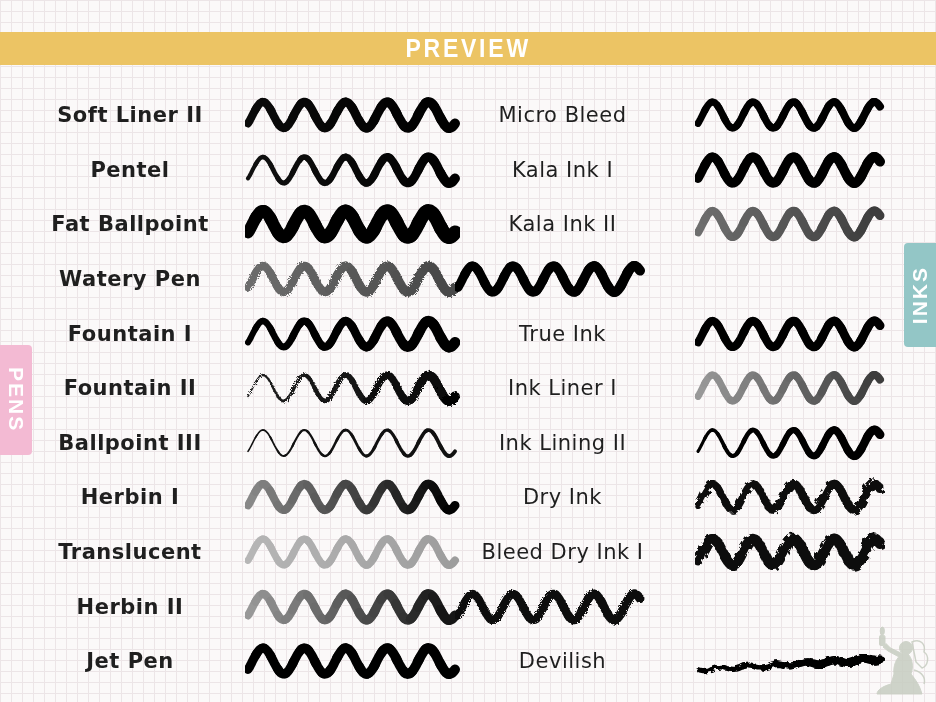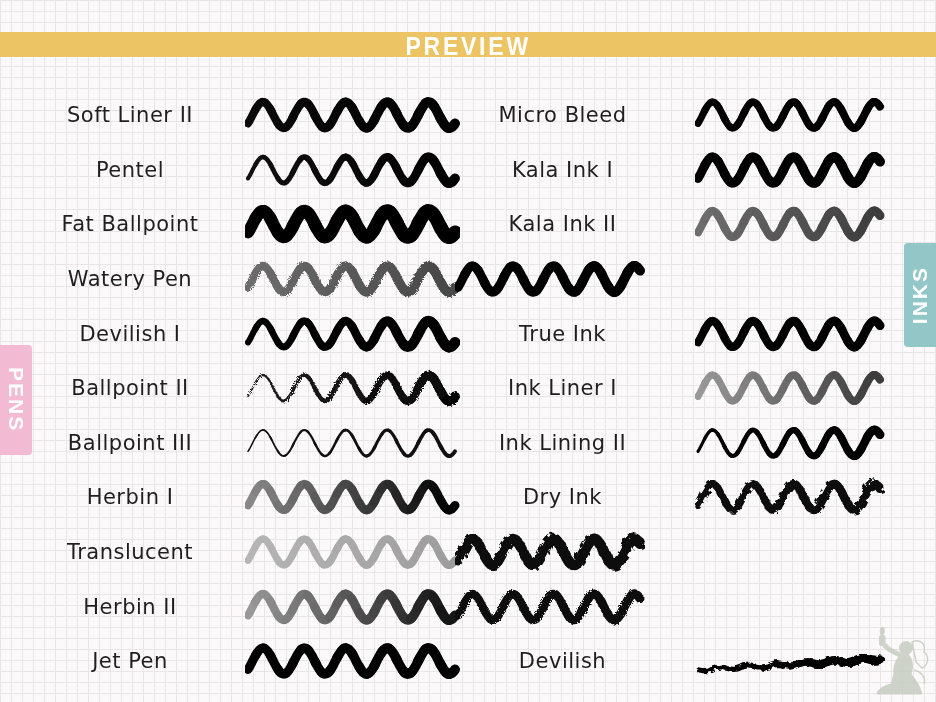--- a/index.html
+++ b/index.html
@@ -8,37 +8,37 @@
     position:relative;
     width:936px;height:702px;
     overflow:hidden;
     background-color:#fbf9f9;
     background-image:
       linear-gradient(#ece5e7 1px, transparent 1px),
       linear-gradient(90deg, #ece5e7 1px, transparent 1px);
     background-size:11px 11px;
   }
   .header-bar{
-    position:absolute;left:0;top:32px;width:936px;height:25px;
-    display:flex;justify-content:center;
+    position:absolute;left:0;top:32px;width:936px;height:33px;
+    display:flex;align-items:center;justify-content:center;
   }
   .header-title{
     color:#ffffff;font-size:25px;font-weight:700;letter-spacing:3px;
     transform:scaleX(.92);
     font-family:"Liberation Sans", sans-serif;
   }
   .col{position:absolute;top:88px;}
   .col-left{left:30px;}
   .col-right{left:455px;}
   .brush-row{display:flex;align-items:center;height:54.6px;}
   .brush-name{
     color:#1f1f1f;font-size:21px;text-align:center;flex:none;
     letter-spacing:0.5px;
   }
-  .col-left .brush-name{width:200px;margin-right:15px;}
+  .col-left .brush-name{width:200px;margin-right:15px;font-weight:bold;}
   .col-right .brush-name{width:215px;margin-right:25px;}
   .stroke-box{flex:none;display:block;}
   .side-tab{
     position:absolute;display:flex;align-items:center;justify-content:center;
   }
   .side-tab span{
     color:#ffffff;font-size:21px;font-weight:600;letter-spacing:2px;
     font-family:"Liberation Sans", sans-serif;
     writing-mode:vertical-rl;
   }
@@ -207,21 +207,21 @@
             <path d="M165.6 39.9 L167.1 38.4 L168.6 36.4 L170.1 34.0 L171.6 31.2 L173.0 28.3 L174.5 25.4" fill="none" stroke="#4e4e4e" stroke-width="9.61" stroke-linecap="round" stroke-linejoin="round"></path>
             <path d="M173.0 28.3 L174.5 25.4 L176.0 22.7 L177.5 20.2 L178.9 18.1 L180.4 16.4 L181.9 15.4" fill="none" stroke="#4d4d4d" stroke-width="9.68" stroke-linecap="round" stroke-linejoin="round"></path>
             <path d="M180.4 16.4 L181.9 15.4 L183.4 15.0 L184.9 15.3 L186.3 16.1 L187.8 17.6 L189.3 19.6" fill="none" stroke="#4c4c4c" stroke-width="9.75" stroke-linecap="round" stroke-linejoin="round"></path>
             <path d="M187.8 17.6 L189.3 19.6 L190.8 22.0 L192.3 24.8 L193.7 27.7 L195.2 30.6 L196.7 33.3" fill="none" stroke="#4a4a4a" stroke-width="9.82" stroke-linecap="round" stroke-linejoin="round"></path>
             <path d="M195.2 30.6 L196.7 33.3 L198.2 35.8 L199.6 37.9 L201.1 39.6 L202.6 40.6 L204.1 41.0" fill="none" stroke="#494949" stroke-width="9.89" stroke-linecap="round" stroke-linejoin="round"></path>
             <path d="M202.6 40.6 L204.1 41.0 L205.6 40.7 L207.0 39.9 L208.5 38.4 L210.0 36.4" fill="none" stroke="#484848" stroke-width="9.96" stroke-linecap="round" stroke-linejoin="round"></path>
           </g>
         </svg>
       </div>
       <div class="brush-row">
-        <div class="brush-name">Devilish I</div>
+        <div class="brush-name">Fountain I</div>
         <svg width="215" height="56" viewBox="0 0 215 56" class="stroke-box">
           <g>
             <path d="M3.0 36.4 L4.5 34.0 L6.0 31.2 L7.4 28.3 L8.9 25.4 L10.4 22.7 L11.9 20.2" fill="none" stroke="#000000" stroke-width="6.09" stroke-linecap="round" stroke-linejoin="round"></path>
             <path d="M10.4 22.7 L11.9 20.2 L13.4 18.1 L14.8 16.4 L16.3 15.4 L17.8 15.0 L19.3 15.3" fill="none" stroke="#000000" stroke-width="6.27" stroke-linecap="round" stroke-linejoin="round"></path>
             <path d="M17.8 15.0 L19.3 15.3 L20.7 16.1 L22.2 17.6 L23.7 19.6 L25.2 22.0 L26.7 24.8" fill="none" stroke="#000000" stroke-width="6.45" stroke-linecap="round" stroke-linejoin="round"></path>
             <path d="M25.2 22.0 L26.7 24.8 L28.1 27.7 L29.6 30.6 L31.1 33.3 L32.6 35.8 L34.0 37.9" fill="none" stroke="#000000" stroke-width="6.63" stroke-linecap="round" stroke-linejoin="round"></path>
             <path d="M32.6 35.8 L34.0 37.9 L35.5 39.6 L37.0 40.6 L38.5 41.0 L40.0 40.7 L41.4 39.9" fill="none" stroke="#000000" stroke-width="6.80" stroke-linecap="round" stroke-linejoin="round"></path>
             <path d="M40.0 40.7 L41.4 39.9 L42.9 38.4 L44.4 36.4 L45.9 34.0 L47.4 31.2 L48.8 28.3" fill="none" stroke="#000000" stroke-width="6.98" stroke-linecap="round" stroke-linejoin="round"></path>
             <path d="M47.4 31.2 L48.8 28.3 L50.3 25.4 L51.8 22.7 L53.3 20.2 L54.8 18.1 L56.2 16.4" fill="none" stroke="#000000" stroke-width="7.16" stroke-linecap="round" stroke-linejoin="round"></path>
             <path d="M54.8 18.1 L56.2 16.4 L57.7 15.4 L59.2 15.0 L60.7 15.3 L62.1 16.1 L63.6 17.6" fill="none" stroke="#000000" stroke-width="7.34" stroke-linecap="round" stroke-linejoin="round"></path>
@@ -242,21 +242,21 @@
             <path d="M165.6 39.9 L167.1 38.4 L168.6 36.4 L170.1 34.0 L171.6 31.2 L173.0 28.3 L174.5 25.4" fill="none" stroke="#000000" stroke-width="10.02" stroke-linecap="round" stroke-linejoin="round"></path>
             <path d="M173.0 28.3 L174.5 25.4 L176.0 22.7 L177.5 20.2 L178.9 18.1 L180.4 16.4 L181.9 15.4" fill="none" stroke="#000000" stroke-width="10.20" stroke-linecap="round" stroke-linejoin="round"></path>
             <path d="M180.4 16.4 L181.9 15.4 L183.4 15.0 L184.9 15.3 L186.3 16.1 L187.8 17.6 L189.3 19.6" fill="none" stroke="#000000" stroke-width="10.38" stroke-linecap="round" stroke-linejoin="round"></path>
             <path d="M187.8 17.6 L189.3 19.6 L190.8 22.0 L192.3 24.8 L193.7 27.7 L195.2 30.6 L196.7 33.3" fill="none" stroke="#000000" stroke-width="10.55" stroke-linecap="round" stroke-linejoin="round"></path>
             <path d="M195.2 30.6 L196.7 33.3 L198.2 35.8 L199.6 37.9 L201.1 39.6 L202.6 40.6 L204.1 41.0" fill="none" stroke="#000000" stroke-width="10.73" stroke-linecap="round" stroke-linejoin="round"></path>
             <path d="M202.6 40.6 L204.1 41.0 L205.6 40.7 L207.0 39.9 L208.5 38.4 L210.0 36.4" fill="none" stroke="#000000" stroke-width="10.91" stroke-linecap="round" stroke-linejoin="round"></path>
           </g>
         </svg>
       </div>
       <div class="brush-row">
-        <div class="brush-name">Ballpoint II</div>
+        <div class="brush-name">Fountain II</div>
         <svg width="215" height="56" viewBox="0 0 215 56" class="stroke-box">
           <g filter="url(#f-grainy)">
             <path d="M3.0 36.4 L4.5 34.0 L6.0 31.2 L7.4 28.3 L8.9 25.4 L10.4 22.7 L11.9 20.2" fill="none" stroke="#212121" stroke-width="1.65" stroke-linecap="round" stroke-linejoin="round"></path>
             <path d="M10.4 22.7 L11.9 20.2 L13.4 18.1 L14.8 16.4 L16.3 15.4 L17.8 15.0 L19.3 15.3" fill="none" stroke="#202020" stroke-width="1.96" stroke-linecap="round" stroke-linejoin="round"></path>
             <path d="M17.8 15.0 L19.3 15.3 L20.7 16.1 L22.2 17.6 L23.7 19.6 L25.2 22.0 L26.7 24.8" fill="none" stroke="#1f1f1f" stroke-width="2.26" stroke-linecap="round" stroke-linejoin="round"></path>
             <path d="M25.2 22.0 L26.7 24.8 L28.1 27.7 L29.6 30.6 L31.1 33.3 L32.6 35.8 L34.0 37.9" fill="none" stroke="#1e1e1e" stroke-width="2.56" stroke-linecap="round" stroke-linejoin="round"></path>
             <path d="M32.6 35.8 L34.0 37.9 L35.5 39.6 L37.0 40.6 L38.5 41.0 L40.0 40.7 L41.4 39.9" fill="none" stroke="#1d1d1d" stroke-width="2.87" stroke-linecap="round" stroke-linejoin="round"></path>
             <path d="M40.0 40.7 L41.4 39.9 L42.9 38.4 L44.4 36.4 L45.9 34.0 L47.4 31.2 L48.8 28.3" fill="none" stroke="#1c1c1c" stroke-width="3.17" stroke-linecap="round" stroke-linejoin="round"></path>
             <path d="M47.4 31.2 L48.8 28.3 L50.3 25.4 L51.8 22.7 L53.3 20.2 L54.8 18.1 L56.2 16.4" fill="none" stroke="#1b1b1b" stroke-width="3.47" stroke-linecap="round" stroke-linejoin="round"></path>
             <path d="M54.8 18.1 L56.2 16.4 L57.7 15.4 L59.2 15.0 L60.7 15.3 L62.1 16.1 L63.6 17.6" fill="none" stroke="#1a1a1a" stroke-width="3.78" stroke-linecap="round" stroke-linejoin="round"></path>
@@ -733,20 +733,21 @@
             <path d="M146.0 22.0 L147.3 24.5 L148.6 27.1 L149.9 29.7 L151.2 32.2 L152.5 34.6 L153.8 36.7" fill="none" stroke="#0a0a0a" stroke-width="8.61" stroke-linecap="round" stroke-linejoin="round"></path>
             <path d="M152.5 34.6 L153.8 36.7 L155.1 38.5 L156.4 39.8 L157.7 40.7 L159.0 41.0 L160.3 40.8" fill="none" stroke="#0a0a0a" stroke-width="8.68" stroke-linecap="round" stroke-linejoin="round"></path>
             <path d="M159.0 41.0 L160.3 40.8 L161.6 40.1 L162.9 38.9 L164.2 37.2 L165.5 35.2 L166.8 32.9" fill="none" stroke="#0a0a0a" stroke-width="8.75" stroke-linecap="round" stroke-linejoin="round"></path>
             <path d="M165.5 35.2 L166.8 32.9 L168.1 30.4 L169.4 27.8 L170.7 25.2 L172.0 22.7 L173.3 20.4" fill="none" stroke="#0a0a0a" stroke-width="8.82" stroke-linecap="round" stroke-linejoin="round"></path>
             <path d="M172.0 22.7 L173.3 20.4 L174.6 18.4 L175.9 16.9 L177.2 15.7 L178.5 15.1 L179.8 15.0" fill="none" stroke="#0a0a0a" stroke-width="8.89" stroke-linecap="round" stroke-linejoin="round"></path>
             <path d="M178.5 15.1 L179.8 15.0 L181.1 15.5 L182.4 16.4 L183.7 17.8 L185.0 19.6" fill="none" stroke="#0a0a0a" stroke-width="8.96" stroke-linecap="round" stroke-linejoin="round"></path>
           </g>
         </svg>
       </div>
       <div class="brush-row">
+        <div class="brush-name">Bleed Dry Ink I</div>
         <svg width="190" height="56" viewBox="0 0 190 56" class="stroke-box">
           <g filter="url(#f-rough)">
             <path d="M3.0 36.4 L4.3 34.2 L5.6 31.8 L6.9 29.2 L8.2 26.6 L9.5 24.0 L10.8 21.6" fill="none" stroke="#111111" stroke-width="10.02" stroke-linecap="round" stroke-linejoin="round"></path>
             <path d="M9.5 24.0 L10.8 21.6 L12.1 19.5 L13.4 17.7 L14.7 16.3 L16.0 15.4 L17.3 15.0" fill="none" stroke="#111111" stroke-width="10.05" stroke-linecap="round" stroke-linejoin="round"></path>
             <path d="M16.0 15.4 L17.3 15.0 L18.6 15.2 L19.9 15.8 L21.2 17.0 L22.5 18.6 L23.8 20.6" fill="none" stroke="#111111" stroke-width="10.09" stroke-linecap="round" stroke-linejoin="round"></path>
             <path d="M22.5 18.6 L23.8 20.6 L25.1 22.8 L26.4 25.3 L27.7 27.9 L29.0 30.6 L30.3 33.1" fill="none" stroke="#111111" stroke-width="10.13" stroke-linecap="round" stroke-linejoin="round"></path>
             <path d="M29.0 30.6 L30.3 33.1 L31.6 35.4 L32.9 37.4 L34.2 39.0 L35.5 40.2 L36.8 40.8" fill="none" stroke="#111111" stroke-width="10.16" stroke-linecap="round" stroke-linejoin="round"></path>
             <path d="M35.5 40.2 L36.8 40.8 L38.1 41.0 L39.4 40.6 L40.7 39.7 L42.0 38.4 L43.3 36.6" fill="none" stroke="#111111" stroke-width="10.20" stroke-linecap="round" stroke-linejoin="round"></path>
             <path d="M42.0 38.4 L43.3 36.6 L44.6 34.5 L45.9 32.1 L47.2 29.5 L48.5 26.9 L49.8 24.3" fill="none" stroke="#111111" stroke-width="10.23" stroke-linecap="round" stroke-linejoin="round"></path>
             <path d="M48.5 26.9 L49.8 24.3 L51.1 21.9 L52.4 19.7 L53.7 17.9 L55.0 16.4 L56.3 15.5" fill="none" stroke="#111111" stroke-width="10.27" stroke-linecap="round" stroke-linejoin="round"></path>

